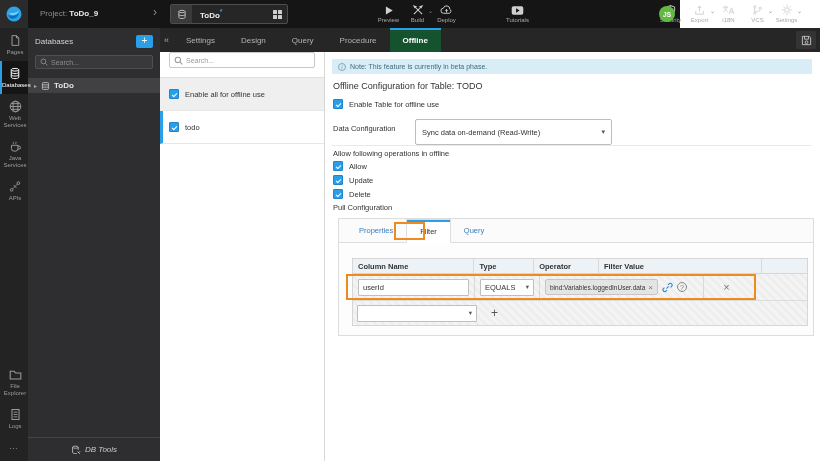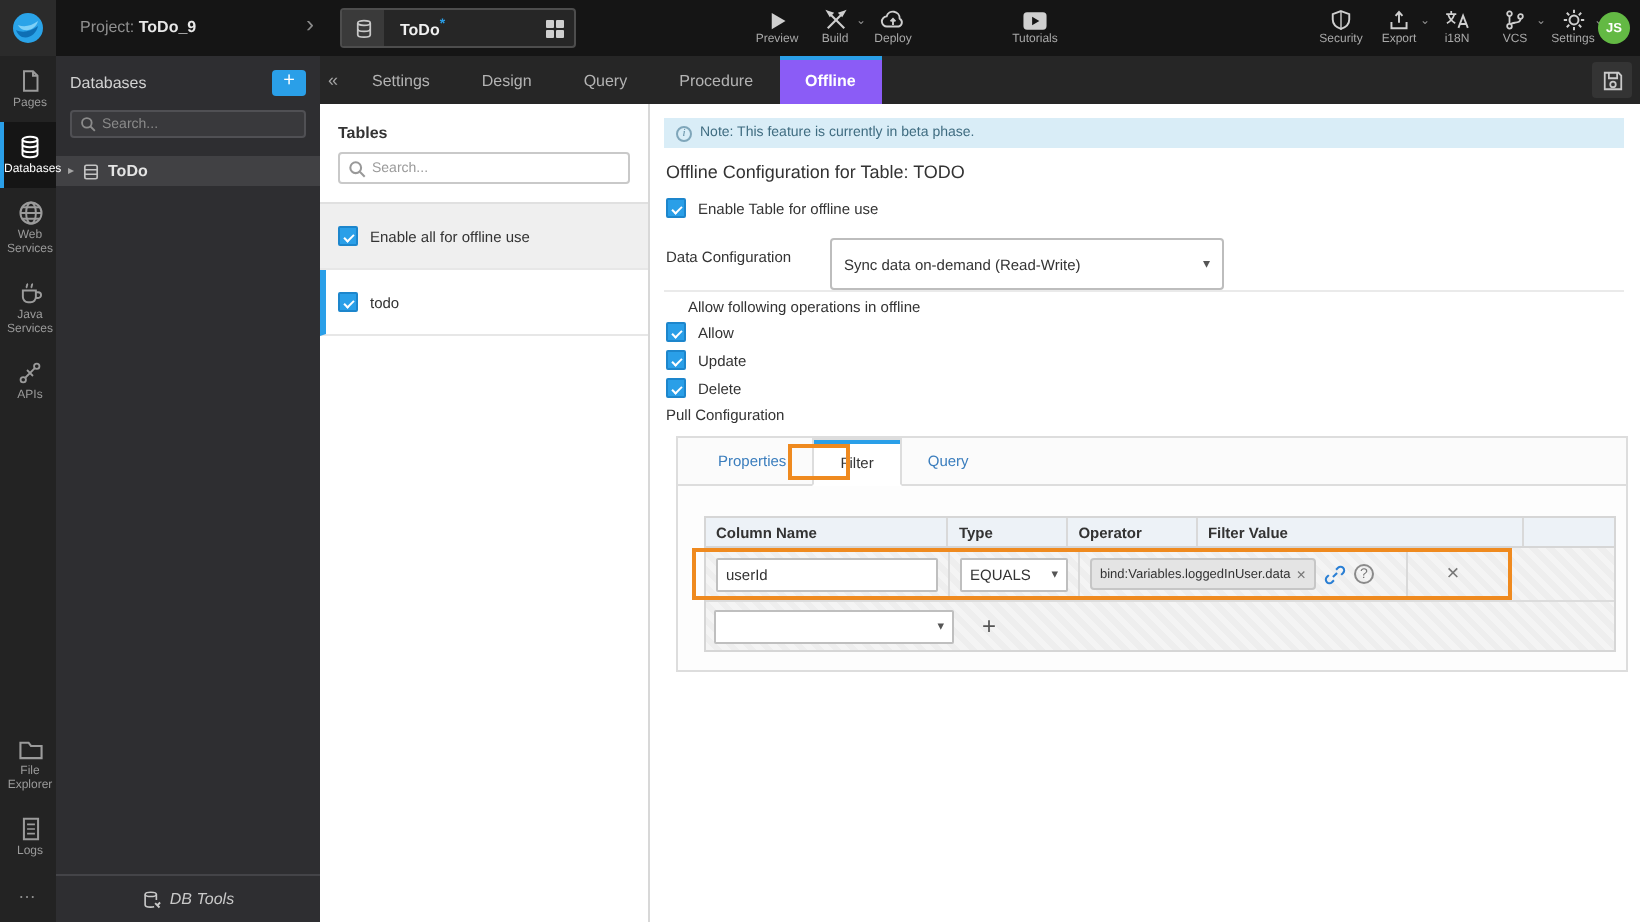--- a/index.html
+++ b/index.html
@@ -2,21 +2,21 @@
 <html><head>
 <meta charset="utf-8">
 <style>
   * { margin:0; padding:0; box-sizing:border-box; }
   html,body { width:820px; height:461px; overflow:hidden; background:#fff;
               font-family:"Liberation Sans","DejaVu Sans",sans-serif; }
   body { position:relative; }
   svg { display:block; }
 
   
-  .topbar { position:absolute; left:0; top:0; width:820px; height:28px; background:#151515; z-index:20; }
+  .topbar { position:absolute; left:0; top:0; width:680px; height:28px; background:#151515; z-index:20; }
   .logo-box { position:absolute; left:0; top:0; width:28px; height:28px; background:#2b2b2b; display:flex; align-items:center; justify-content:center; }
   .project { position:absolute; left:40px; top:0; height:28px; line-height:28px; font-size:8px; color:#8f8f8f; white-space:nowrap; }
   .project b { color:#e8e8e8; font-weight:bold; }
   .tb-chev { position:absolute; left:153px; top:5px; color:#8a8a8a; font-size:12px; }
   .entity-tab { position:absolute; left:170px; top:4px; height:20px; width:118px; border:1px solid #4d4d4d; border-radius:2px; background:#262626; display:flex; align-items:center; overflow:hidden; }
   .et-icon { width:21px; height:100%; background:#3a3a3a; display:flex; align-items:center; justify-content:center; }
   .et-label { flex:1; color:#f0f0f0; font-size:8px; font-weight:bold; padding-left:8px; white-space:nowrap; }
   .et-mod { color:#2a9fe8; font-size:7px; vertical-align:super; }
   .et-grid { width:20px; display:flex; align-items:center; justify-content:center; }
   .grid-ico { display:grid; grid-template-columns:4px 4px; grid-template-rows:4px 4px; gap:1px; }
@@ -45,21 +45,21 @@
   .dbp-search input { flex:1; min-width:0; background:transparent; border:none; outline:none; color:#cfcfcf; font-size:7px; }
   .dbp-search input::placeholder { color:#8b8b8b; }
   .dbp-item { margin-top:9px; height:15px; background:#414144; display:flex; align-items:center; gap:4px; padding:0 6px; color:#e4e4e4; font-size:8px; font-weight:bold; cursor:pointer; }
   .dbp-item .tri { color:#a5a5a5; font-size:6px; }
   .dbp-footer { position:absolute; left:0; right:0; bottom:0; height:24px; border-top:1px solid #444448; display:flex; align-items:center; justify-content:center; gap:4px; color:#c9c9c9; font-size:8px; cursor:pointer;font-style:italic; }
 
   
   .tabstrip { position:absolute; left:160px; top:28px; width:660px; height:24px; background:#262626; display:flex; align-items:stretch; z-index:8; }
   .ts-collapse { width:13px; display:flex; align-items:center; justify-content:center; color:#a5a5a5; font-size:9px; cursor:pointer; }
   .ts-tab { padding:0 13px; display:flex; align-items:center; color:#b3b3b3; font-size:8px; cursor:pointer; }
-  .ts-tab.active { background:#8b5cf6; color:#fff; font-weight:bold; box-shadow:inset 0 2px 0 #2a9fe8; }
+  .ts-tab.active { background:#14532d; color:#fff; font-weight:bold; box-shadow:inset 0 2px 0 #2a9fe8; }
   .ts-save { margin-left:auto; margin-right:4px; align-self:center; width:20px; height:18px; background:#343434; border-radius:2px; display:flex; align-items:center; justify-content:center; cursor:pointer; }
 
   
   .tablespanel { position:absolute; left:160px; top:52px; width:165px; height:409px; background:#fff; border-right:1px solid #d8d8d8; }
   .tp-title { padding:10px 9px 5px; font-size:8px; font-weight:bold; color:#333; }
   .tp-search { margin:0 9px 9px; height:16px; border:1px solid #c9c9c9; border-radius:2px; display:flex; align-items:center; padding:0 4px; gap:3px; background:#fff; }
   .tp-search input { flex:1; min-width:0; border:none; outline:none; font-size:7px; color:#444; }
   .tp-search input::placeholder { color:#9a9a9a; }
   .tp-row { height:23px; display:flex; align-items:center; gap:6px; padding:16px 9px; font-size:7.5px; color:#333; border-bottom:1px solid #e7e7e7; cursor:pointer; }
   .tp-row.gray { background:#efefef; border-top:1px solid #e0e0e0; }
@@ -72,21 +72,21 @@
   
   .main { position:absolute; left:325px; top:52px; width:495px; height:409px; background:#fff; }
   .note { position:absolute; left:7px; top:7px; width:480px; height:15px; background:#d9edf7; display:flex; align-items:center; gap:4px; padding:0 6px; font-size:7px; color:#3f6c80; }
   .info-ico { width:8px; height:8px; border:1px solid #7fa6ba; border-radius:50%; font-size:5.5px; line-height:6px; text-align:center; color:#5d8aa0; font-style:italic; font-family:"Liberation Serif",serif; }
   .m-title { position:absolute; left:8px; top:29px; font-size:9px; color:#333; }
   .m-row { position:absolute; display:flex; align-items:center; gap:6px; font-size:7.5px; color:#333; }
   .dc-label { position:absolute; left:8px; top:72px; font-size:7.5px; color:#333; }
   .dc-select { position:absolute; left:90px; top:67px; width:197px; height:26px; border:1px solid #bdbdbd; border-radius:2px; background:#fff; display:flex; align-items:center; padding:0 6px; font-size:7.5px; color:#333; cursor:pointer; }
   .dc-select .caret { margin-left:auto; font-size:7px; color:#555; }
   .m-sep { position:absolute; left:7px; right:8px; top:93px; border-top:1px solid #eaeaea; }
-  .m-ops-title { position:absolute; left:8px; top:97px; font-size:7.5px; color:#333;margin-left:11px; }
+  .m-ops-title { position:absolute; left:8px; top:97px; font-size:7.5px; color:#333; }
   .m-pull-title { position:absolute; left:8px; top:151px; font-size:7.5px; color:#333; }
 
   
   .pull-panel { position:absolute; left:13px; top:166px; width:476px; height:118px; border:1px solid #ddd; background:#fdfdfd; }
   .pp-tabs { height:24px; border-bottom:1px solid #ddd; display:flex; padding-left:7px; background:#fbfbfb; }
   .pp-tab { padding:0 13px; display:flex; align-items:center; font-size:7.5px; color:#3a7dbd; cursor:pointer; }
   .pp-tab.active { background:#fff; color:#333; border:1px solid #ddd; border-bottom:1px solid #fff; box-shadow:inset 0 2px 0 #2a9fe8; margin-bottom:-1px; }
   .pp-body { position:relative; height:92px; }
   .ftable { position:absolute; left:13px; top:15px; width:456px; border:1px solid #d6d6d6;
             background:repeating-linear-gradient(45deg,#f4f4f4 0 3px,#eeeeee 3px 6px); }
@@ -348,21 +348,20 @@
   <span class="ts-save">
     <svg width="11" height="11" viewBox="0 0 16 16" fill="none" stroke="#c9c9c9" stroke-width="1.3">
       <path d="M2 2h10l2 2v10H2z"></path>
         <path d="M5 2v4h6V2"></path>
         <circle cx="8" cy="10.5" r="2"></circle>
     </svg>
   </span>
 </div>
 
 <div class="tablespanel">
-  <div class="tp-title">Tables</div>
   <div class="tp-search">
     <svg width="9" height="9" viewBox="0 0 14 14" fill="none" stroke="#999" stroke-width="1.6">
       <circle cx="6" cy="6" r="4.2"></circle>
         <path d="M9.2 9.2L13 13"></path>
     </svg>
     <input type="text" placeholder="Search..." style="">
   </div>
   <div class="tp-row gray">
     <span class="cb"></span>
     <span>Enable all for offline use</span>

